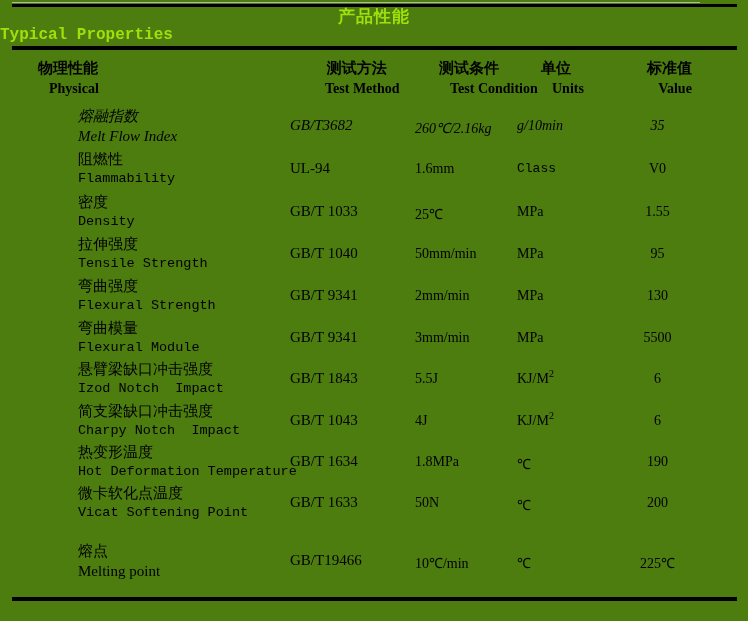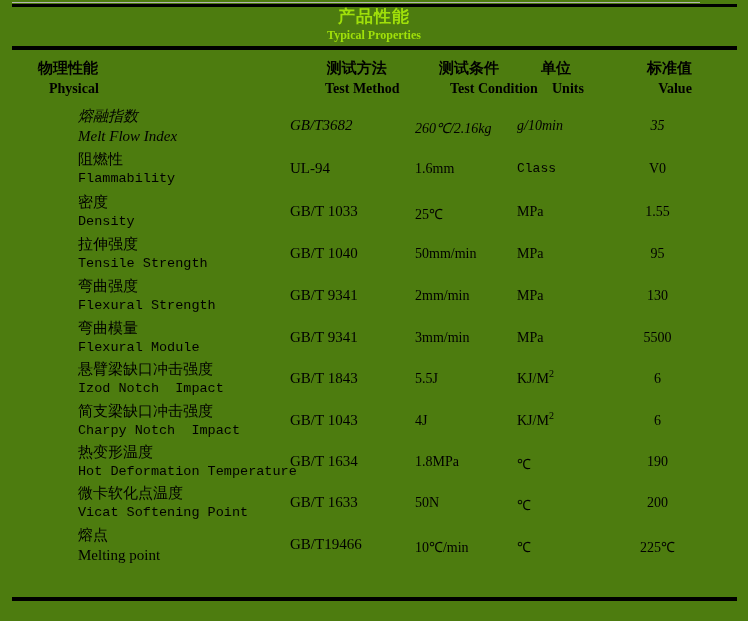--- a/index.html
+++ b/index.html
@@ -17,22 +17,22 @@
 
   
   .title-cn {
     position: absolute; top: 8px; left: 0; width: 100%;
     text-align: center; font-weight: bold; font-size: 17px; line-height: 18px;
     font-family: "Liberation Sans", sans-serif;
     letter-spacing: 1px;
   }
   .title-en {
     position: absolute; top: 26px; left: 0; width: 100%;
-    text-align: center; font-weight: bold; font-size: 12px; line-height: 18px;
-    font-family: Liberation Serif, serif;
+    text-align: left; font-weight: bold; font-size: 16px; line-height: 18px;
+    font-family: Liberation Mono, monospace;
   }
 
   
   .col-head { position: absolute; top: 58px; }
   .col-head .cn { display: block; font-weight: bold; font-size: 15px; line-height: 20px; padding-left: 24px; }
   .col-head .en { display: block; font-weight: bold; font-size: 14px; line-height: 18px; margin-top: 2px; margin-left: 35px; }
   .col-head.centered { text-align: center; }
 
   
   .row { position: absolute; left: 0; width: 748px; height: 42px; }
@@ -176,21 +176,21 @@
       <div class="row" style="top: 484px; padding-left: 48px;">
         <div class="cell prop">
           <span class="cn">微卡软化点温度</span>
           <span class="en mono">Vicat Softening Point</span>
         </div>
         <div class="cell method">GB/T 1633</div>
         <div class="cell cond">50N</div>
         <div class="cell units">℃</div>
         <div class="cell val">200</div>
       </div>
-      <div class="row" style="top: 526px; text-decoration: underline;">
+      <div class="row" style="top: 542px; text-decoration: underline;">
         <div class="cell prop">
           <span class="cn">熔点</span>
           <span class="en">Melting point</span>
         </div>
         <div class="cell method">GB/T19466</div>
         <div class="cell cond">10℃/min</div>
         <div class="cell units">℃</div>
         <div class="cell val">225℃</div>
       </div>
     </div>

